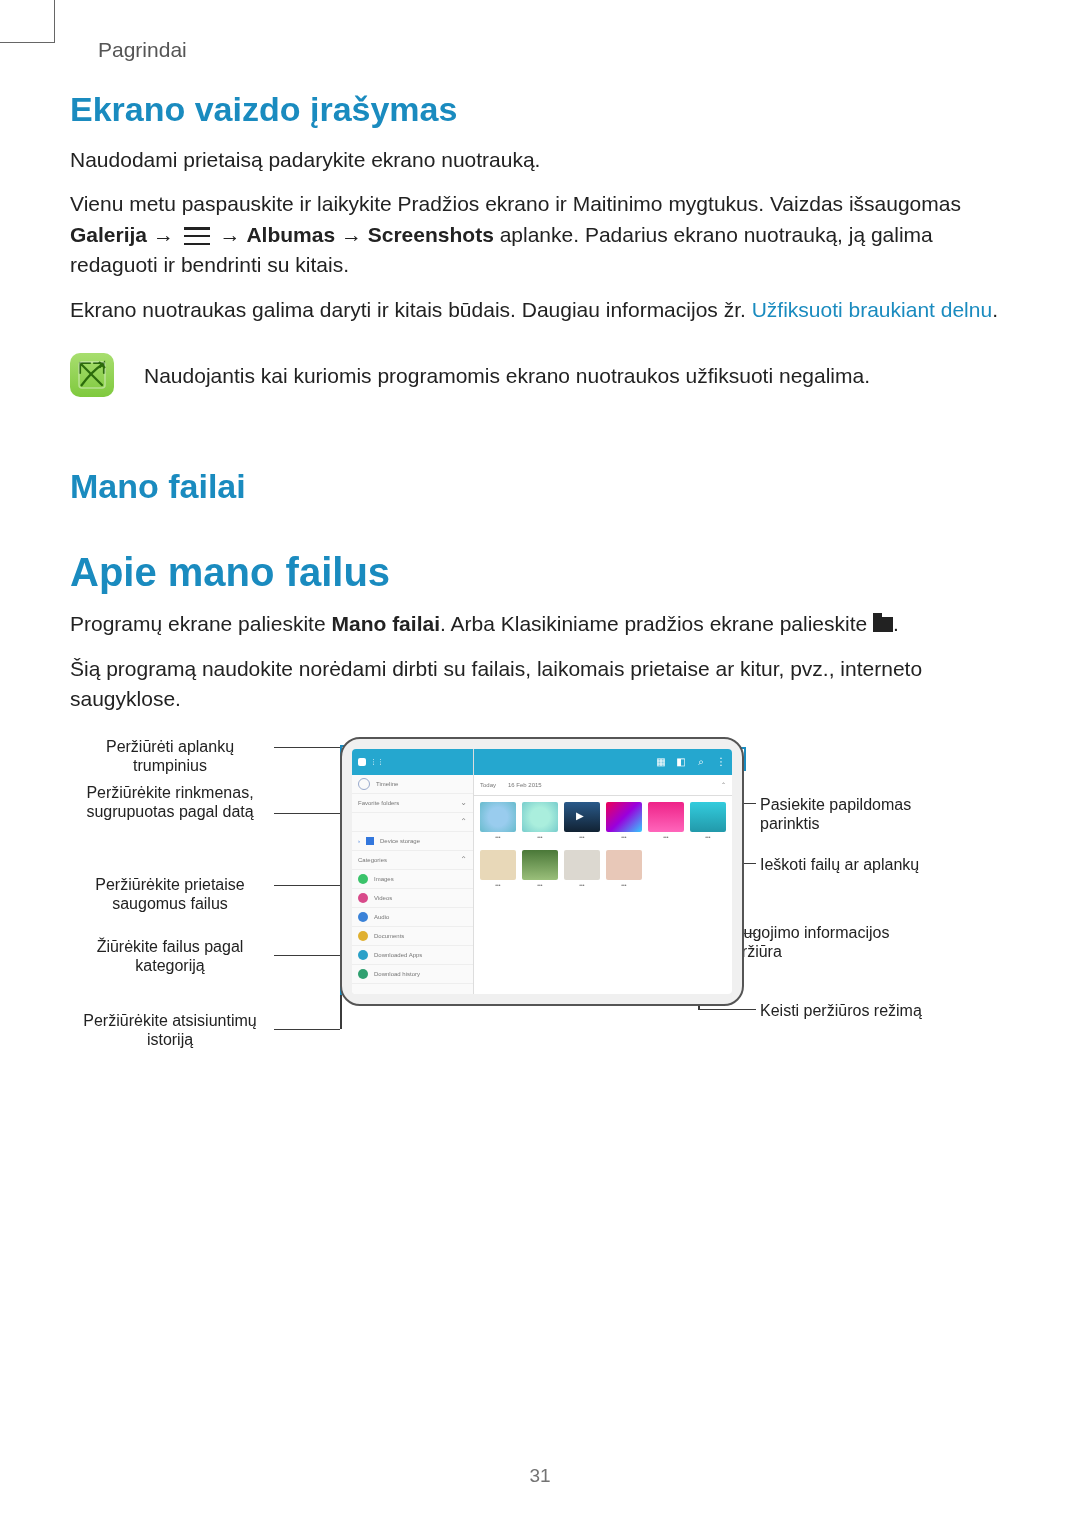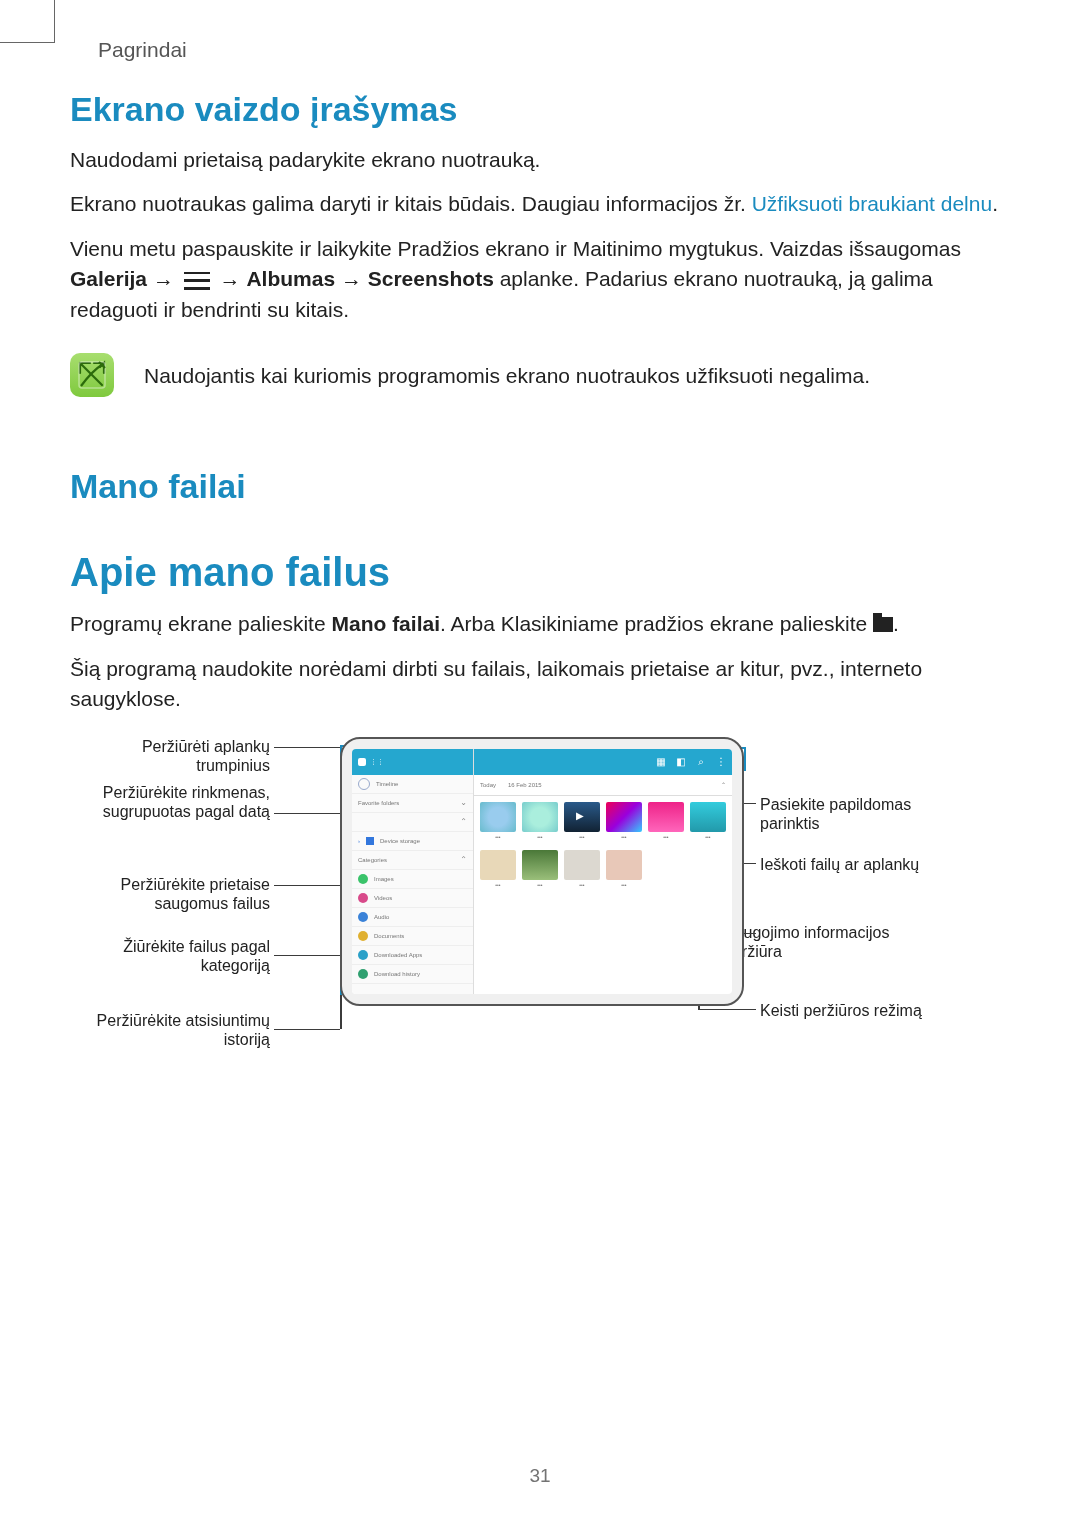--- a/index.html
+++ b/index.html
@@ -125,21 +125,21 @@
   width: 940px;
   height: 340px;
   margin-top: 22px;
 }
 .callout {
   position: absolute;
   font-size: 16px;
   color: #222;
   line-height: 1.2;
 }
-.callout.left { text-align: right; }
+.callout.left { text-align: center; }
 .callout.right { text-align: left; }
 .line {
   position: absolute;
   background: #3b3b3b;
 }
 .hline { height: 1.5px; }
 .vline { width: 1.5px; }
 .pageno {
   position: absolute;
   bottom: 40px;
@@ -275,25 +275,25 @@
 <body>
 
 <div class="page">
   <div class="side-tab"></div>
 
   <div class="breadcrumb">Pagrindai</div>
 
   <h2>Ekrano vaizdo įrašymas</h2>
   <p>Naudodami prietaisą padarykite ekrano nuotrauką.</p>
   <p>
-    <span>Ekrano nuotraukas galima daryti ir kitais būdais. Daugiau informacijos žr. </span><span class="link">Užfiksuoti braukiant delnu</span><span>.</span>
+    <span>Vienu metu paspauskite ir laikykite Pradžios ekrano ir Maitinimo mygtukus. Vaizdas išsaugomas </span>
+    <span class="bold">Galerija</span><span> → </span><span class="menu-icon"><span></span></span><span> → </span><span class="bold">Albumas</span><span> → </span><span class="bold">Screenshots</span><span> aplanke. Padarius ekrano nuotrauką, ją galima redaguoti ir bendrinti su kitais.</span>
   </p>
   <p>
-    <span>Vienu metu paspauskite ir laikykite Pradžios ekrano ir Maitinimo mygtukus. Vaizdas išsaugomas </span>
-    <span class="bold">Galerija</span><span> → </span><span class="menu-icon"><span></span></span><span> → </span><span class="bold">Albumas</span><span> → </span><span class="bold">Screenshots</span><span> aplanke. Padarius ekrano nuotrauką, ją galima redaguoti ir bendrinti su kitais.</span>
+    <span>Ekrano nuotraukas galima daryti ir kitais būdais. Daugiau informacijos žr. </span><span class="link">Užfiksuoti braukiant delnu</span><span>.</span>
   </p>
 
   <div class="note-row">
     <div class="note-icon">
       <svg viewBox="0 0 36 36">
           <path d="M6 6 L28 28 M6 6 L6 16 M6 6 L16 6 M26 10 L30 6 L30 16 M30 6 L20 6" stroke="#2c6b0c" stroke-width="2.2" fill="none" stroke-linecap="round"></path>
           <rect x="5" y="5" width="26" height="26" rx="3" fill="none" stroke="#fff" stroke-width="1.5" opacity="0.4"></rect>
           <path d="M8 8 L28 28 M28 8 L20 16" stroke="#2c6b0c" stroke-width="0" fill="none"></path>
           <path d="M6 28 L14 20 M28 6 L20 14 M6 6 L30 30" stroke="none"></path>
           <path d="M4 4 L32 4 L32 32 L4 32 Z" fill="none"></path>

